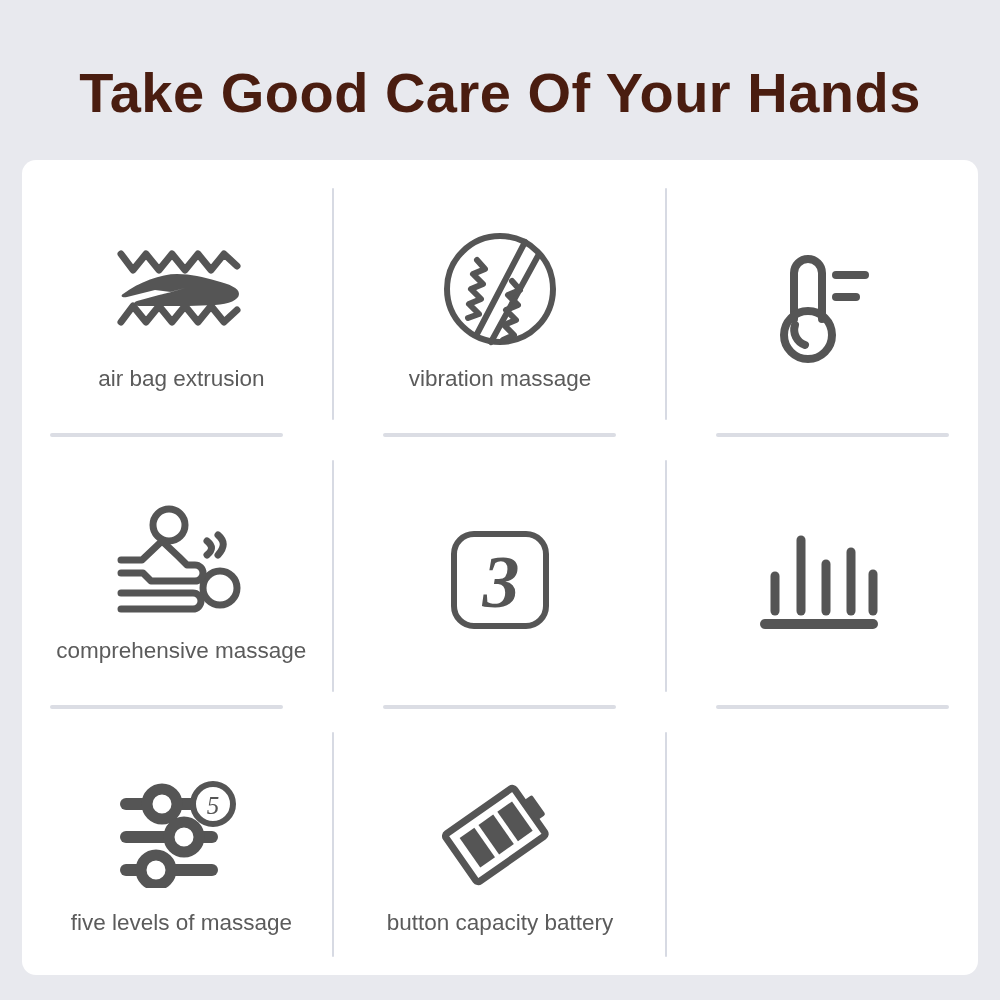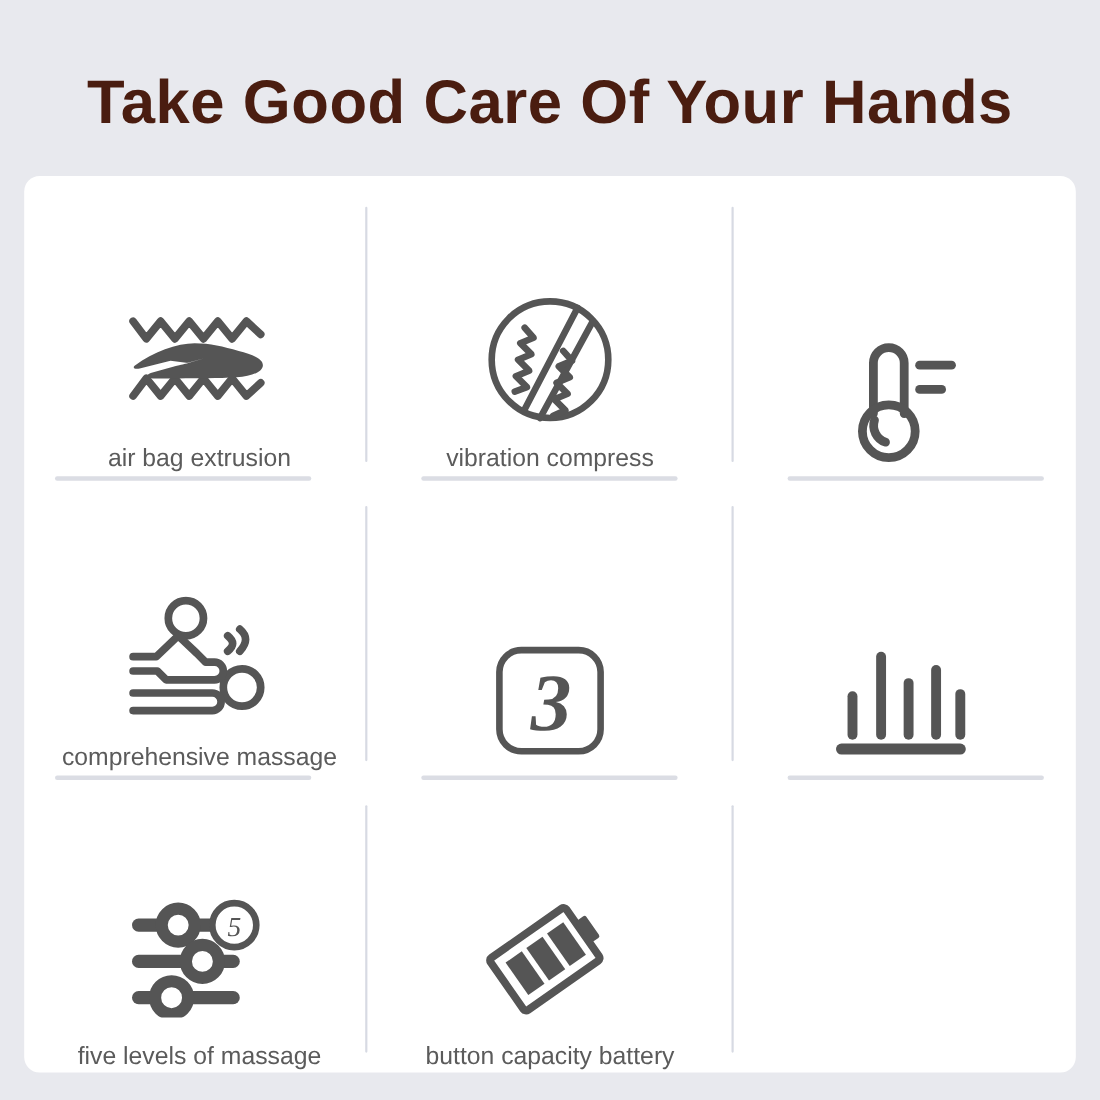--- a/index.html
+++ b/index.html
@@ -50,21 +50,21 @@
     height: 100%;
     display: grid;
     grid-template-columns: 1fr 1fr 1fr;
     grid-template-rows: 1fr 1fr 1fr;
   }
   .cell {
     position: relative;
     display: flex;
     flex-direction: column;
     align-items: center;
-    justify-content: flex-end;
+    justify-content: center;
     box-sizing: border-box;
     padding-top: 26px;
   }
   .icon-box {
     height: 132px;
     display: flex;
     align-items: center;
     justify-content: center;
   }
   .cell-label {
@@ -135,21 +135,21 @@
           <svg width="118" height="118" viewBox="0 0 118 118">
             <circle cx="59" cy="59" r="53" fill="none" stroke="#555555" stroke-width="6"></circle>
             <g fill="none" stroke="#555555" stroke-width="6" stroke-linecap="round" stroke-linejoin="round">
               <line x1="84" y1="12" x2="36" y2="104"></line>
               <line x1="98" y1="24" x2="50" y2="112"></line>
               <polyline points="27,88 38,84 28,74 40,69 30,59 42,54 32,44 44,39 36,30"></polyline>
               <polyline points="62,110 73,105 63,95 75,90 65,80 77,75 67,65 79,60 71,51"></polyline>
             </g>
           </svg>
         </div>
-        <div class="cell-label">vibration compress</div>
+        <div class="cell-label">vibration massage</div>
       </div>
 
       <div class="cell">
         <div class="icon-box">
           <svg width="110" height="112" viewBox="0 0 110 112">
             <path d="M30,66 L30,20 a14,14 0 0 1 28,0 L58,66" fill="none" stroke="#555555" stroke-width="8" stroke-linecap="round"></path>
             <circle cx="44" cy="82" r="24" fill="none" stroke="#555555" stroke-width="8"></circle>
             <path d="M31,72 a16,16 0 0 0 10,20" fill="none" stroke="#555555" stroke-width="8" stroke-linecap="round"></path>
             <line x1="72" y1="22" x2="101" y2="22" stroke="#555555" stroke-width="8" stroke-linecap="round"></line>
             <line x1="72" y1="44" x2="92" y2="44" stroke="#555555" stroke-width="8" stroke-linecap="round"></line>

